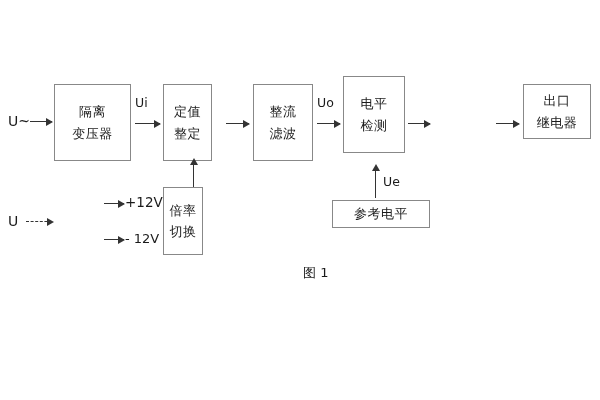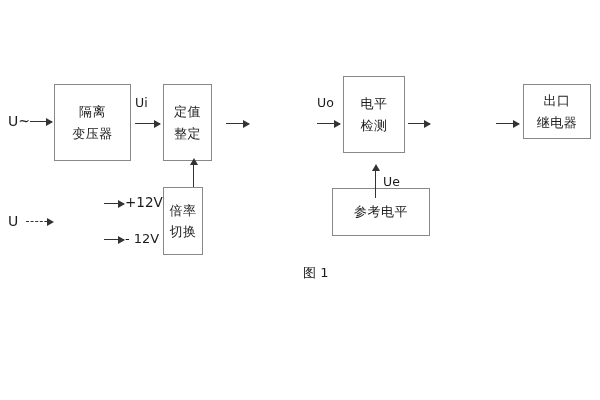--- a/index.html
+++ b/index.html
@@ -119,20 +119,24 @@
   <div class="sig" style="left:135px; top:97px;">Ui</div>
   <div class="arrow-h" style="left:135px; top:123px; width:25px;"></div>
 
   <div class="box" style="left:163px; top:84px; width:49px; height:77px;">
     <div class="line">定值</div>
     <div class="line">整定</div>
   </div>
 
   <div class="arrow-h" style="left:226px; top:123px; width:23px;"></div>
 
+  <div class="box" style="left:253px; top:84px; width:60px; height:77px;">
+    <div class="line">整流</div>
+    <div class="line">滤波</div>
+  </div>
 
   <div class="sig" style="left:317px; top:97px;">Uo</div>
   <div class="arrow-h" style="left:317px; top:123px; width:23px;"></div>
 
   <div class="box" style="left:343px; top:76px; width:62px; height:77px;">
     <div class="line">电平</div>
     <div class="line">检测</div>
   </div>
 
   <div class="arrow-h" style="left:408px; top:123px; width:22px;"></div>
@@ -155,21 +159,21 @@
   <div class="arrow-h" style="left:104px; top:239px; width:20px;"></div>
   <div class="rail" style="left:125px; top:232px; font-size:13px;">- 12V</div>
 
   <div class="box" style="left:163px; top:187px; width:40px; height:68px;">
     <div class="line">倍率</div>
     <div class="line">切换</div>
   </div>
 
   <div class="arrow-v-up" style="left:193px; top:164px; height:23px;"></div>
 
-  <div class="box" style="left:332px; top:188px; width:98px; height:48px;">
+  <div class="box" style="left:332px; top:200px; width:98px; height:28px;">
     <div class="line">参考电平</div>
   </div>
 
   <div class="arrow-v-up" style="left:375px; top:170px; height:28px;"></div>
   <div class="sig" style="left:383px; top:176px;">Ue</div>
 
   <div class="caption" style="left:303px; top:266px;">图 1</div>
 
 </div>
 

